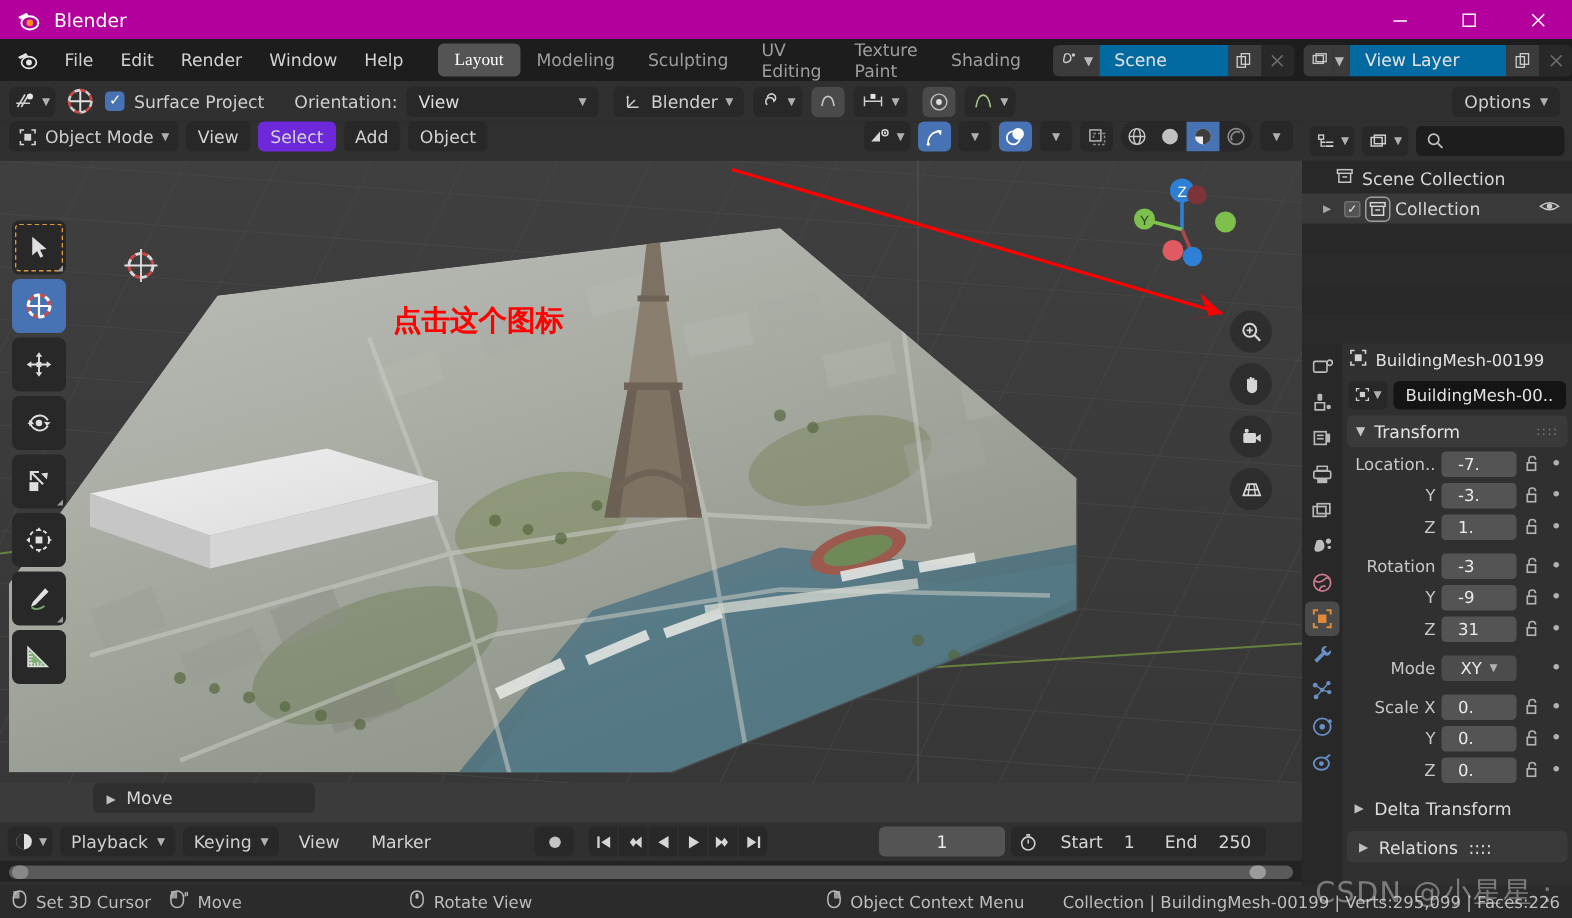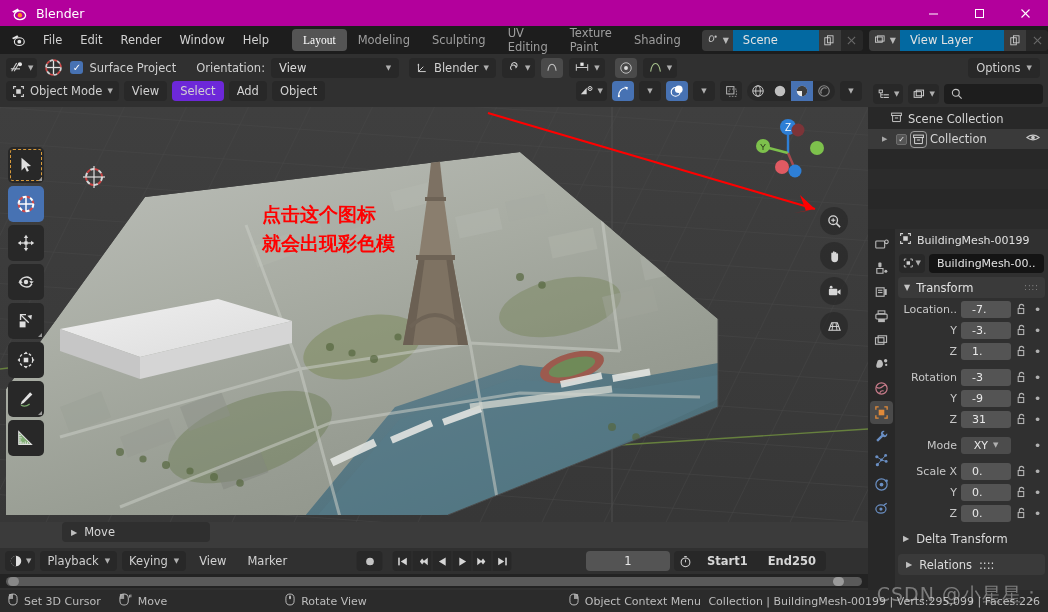--- a/index.html
+++ b/index.html
@@ -104,21 +104,21 @@
           font-family:"DejaVu Sans","Liberation Sans",sans-serif; font-weight:bold;
           white-space:nowrap; pointer-events:none;}
 
   
   .timeline{ height:42px; flex:0 0 42px; background:#303030; display:flex; flex-direction:column;}
   .tlhdr{ height:26px; display:flex; align-items:center; padding:0 5px; gap:5px; position:relative;}
   .tlcenter{ position:absolute; left:50%; transform:translateX(-50%); display:flex; align-items:center; gap:4px;}
   .frmfield{ width:84px; height:20px; background:#545454; border-radius:4px; display:flex;
              align-items:center; justify-content:center; color:#e8e8e8; }
   .serange{ height:20px; background:#282828; border-radius:4px; display:flex; align-items:center; }
-  .serange .seg{ padding:0 10px; display:flex; align-items:center; height:20px;font-weight:bold;}
+  .serange .seg{ padding:0 10px; display:flex; align-items:center; gap:14px; height:20px;}
   .playbtns{ display:flex; align-items:center; gap:1px; }
   .pbtn{ width:19px; height:20px; background:#282828; display:flex; align-items:center;
          justify-content:center; }
   .pbtn:first-child{ border-radius:4px 0 0 4px;}
   .pbtn:last-child{ border-radius:0 4px 4px 0;}
   .recbtn{ width:26px; height:20px; background:#282828; border-radius:4px; display:flex;
            align-items:center; justify-content:center; margin-right:6px;}
   .scrolltrack{ height:14px; background:#232323; position:relative; }
   .scrollthumb{ position:absolute; top:3px; height:9px; border-radius:5px; background:#5a5a5a;}
 
@@ -160,21 +160,21 @@
            align-items:center; padding-left:11px; color:#eaeaea; font-size:11px; }
   .pf-val.dd{ justify-content:center; padding:0; gap:5px; background:#4c4c4c;}
   .pf-lock{ width:13px; display:flex; align-items:center; justify-content:center;}
   .pf-dot{ width:11px; display:flex; align-items:center; justify-content:center; color:#b0b0b0;
            font-size:13px;}
   .subpanel{ height:21px; display:flex; align-items:center; gap:7px; padding:0 8px; margin-top:5px;}
   .subpanel .tri{ font-size:8px; color:#c0c0c0;}
 
   
   .statusbar{ height:22px; flex:0 0 22px; background:#2b2b2b; display:flex; align-items:center;
-              padding:0 8px; gap:6px; position:relative; font-size:11px; color:#bdbdbd;}
+              padding:0 8px; position:relative; font-size:11px; color:#bdbdbd;}
   .sb-item{ display:flex; align-items:center; gap:6px; }
   .sb-right{ position:absolute; right:8px; display:flex; align-items:center; gap:0; }
   .watermark{ position:absolute; right:6px; bottom:4px; color:rgba(220,220,220,.45);
               font-size:19px; white-space:nowrap; pointer-events:none; letter-spacing:1px;}
 </style>
 </head>
 <body>
 
 <div class="app">
 
@@ -704,21 +704,20 @@
         <div class="oppanel">
           <span style="font-size:8px;color:#c0c0c0">▶</span>
           <span>Move</span>
         </div>
 
         <svg style="position:absolute;left:470px;top:-10px;width:398px;height:260px;overflow:visible;pointer-events:none">
           <line x1="18" y1="16" x2="345" y2="112" stroke="#ff0000" stroke-width="2.2"></line>
           <path d="M345 112 L330 98 L336 114 L324 116 Z" fill="#ff0000"></path>
         </svg>
         <div class="annot" style="left:262px; top:95px;">点击这个图标</div>
-        <div class="annot" style="left:262px; top:124px;">就会出现彩色模</div>
       </div>
 
       <div class="timeline">
         <div class="tlhdr">
           <div class="tbtn" style="padding:0 4px;gap:3px">
             <svg width="14" height="14" viewBox="0 0 16 16">
               <circle cx="8" cy="8" r="6" fill="#e0e0e0"></circle>
               <path d="M8 2 A6 6 0 0 0 8 14 Z" fill="#2b2b2b"></path>
             </svg>
             <span class="chev">▼</span>

